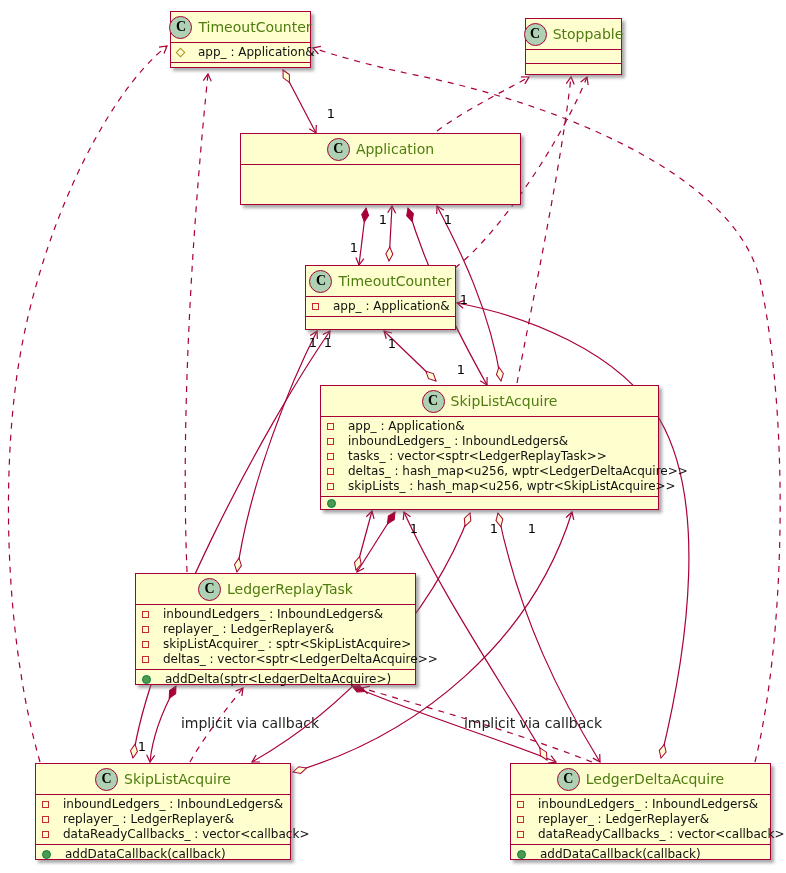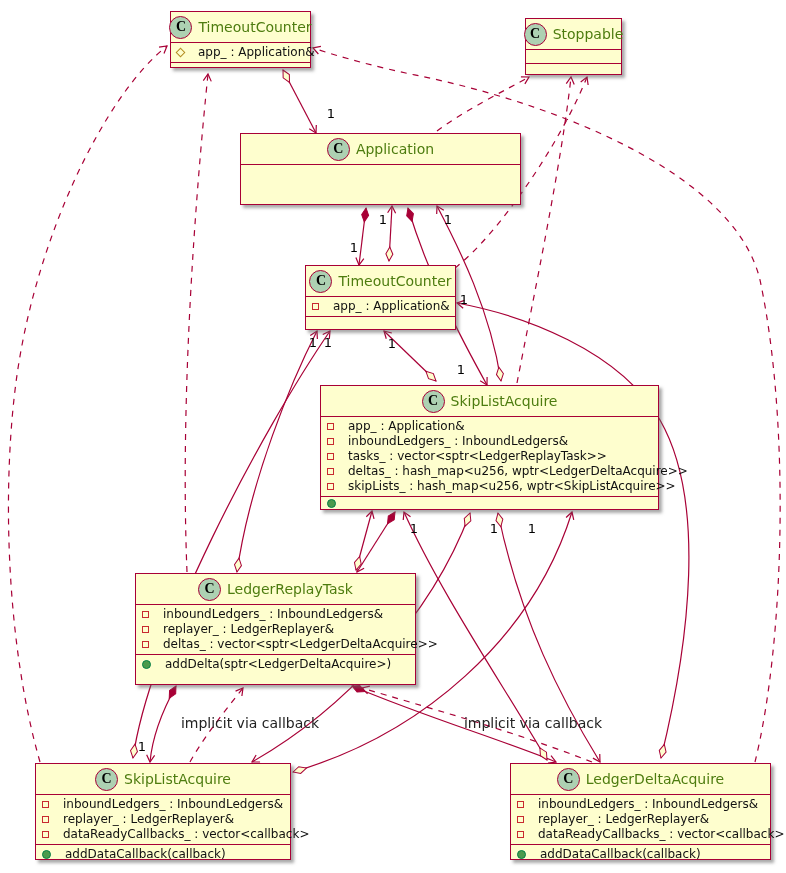--- a/index.html
+++ b/index.html
@@ -179,20 +179,24 @@
         <div class="uml-row">
           <span class="ic ic-private"></span>
           <span>inboundLedgers_ : InboundLedgers&amp;</span>
         </div>
         <div class="uml-row">
           <span class="ic ic-private"></span>
           <span>replayer_ : LedgerReplayer&amp;</span>
         </div>
         <div class="uml-row">
           <span class="ic ic-private"></span>
+          <span>skipListAcquirer_ : sptr&lt;SkipListAcquire&gt;</span>
+        </div>
+        <div class="uml-row">
+          <span class="ic ic-private"></span>
           <span>deltas_ : vector&lt;sptr&lt;LedgerDeltaAcquire&gt;&gt;</span>
         </div>
       </div>
     <div class="uml-sec fill">
         <div class="uml-row">
           <span class="ic ic-public"></span>
           <span>addDelta(sptr&lt;LedgerDeltaAcquire&gt;)</span>
         </div>
       </div>
   </div>

